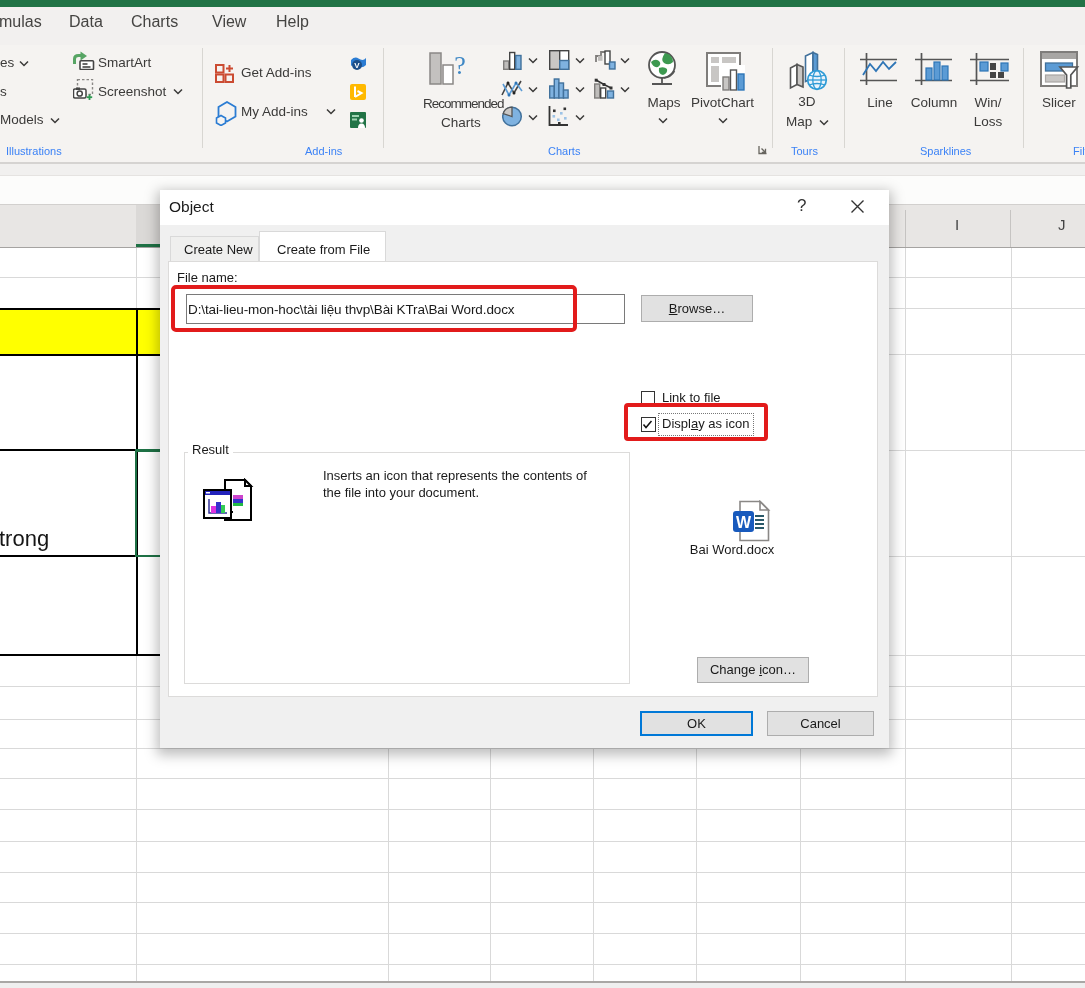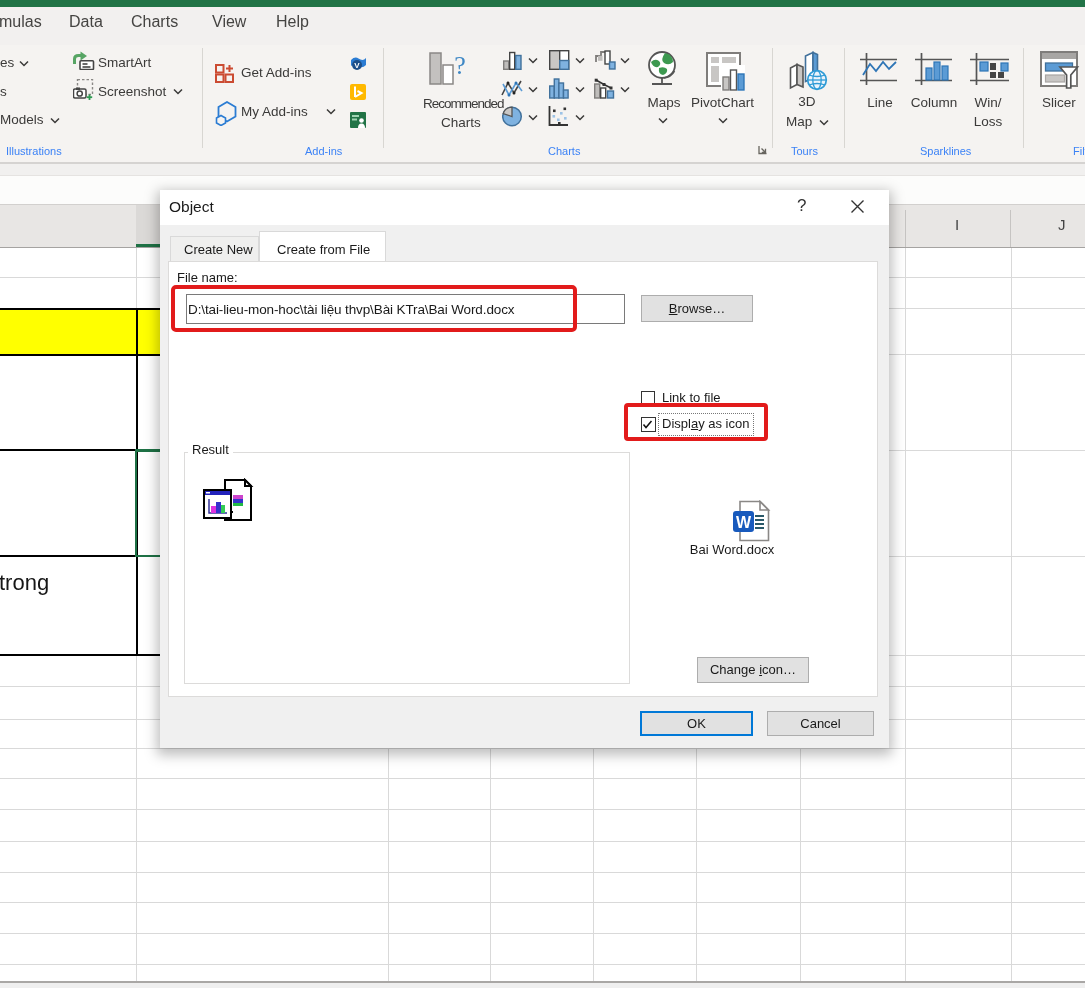--- a/index.html
+++ b/index.html
@@ -341,21 +341,21 @@
 <div class="abs" style="left:0;top:353.5px;width:160px;height:2px;background:#000;"></div>
 <div class="abs" style="left:0;top:449px;width:160px;height:2px;background:#000;"></div>
 <div class="abs" style="left:0;top:555px;width:160px;height:2px;background:#000;"></div>
 <div class="abs" style="left:0;top:653.5px;width:160px;height:2px;background:#000;"></div>
 <div class="abs" style="left:136px;top:308px;width:2px;height:347px;background:#000;"></div>
 
 <div class="abs" style="left:134.5px;top:449px;width:25.5px;height:2.5px;background:#1e7145;"></div>
 <div class="abs" style="left:134.5px;top:554.5px;width:25.5px;height:2.5px;background:#1e7145;"></div>
 <div class="abs" style="left:134.5px;top:449px;width:2.5px;height:108px;background:#1e7145;"></div>
 
-<div class="abs" style="left:-1px;top:526px;font-size:22px;color:#161616;margin-top:44px;">trong</div>
+<div class="abs" style="left:-1px;top:526px;font-size:22px;color:#161616;">trong</div>
 
 <div class="abs" style="left:160px;top:190px;width:729px;height:558px;background:#f0f0f0;
      box-shadow:0 4px 12px 3px rgba(0,0,0,0.26);">
 
   <div class="abs" style="left:0;top:0;width:729px;height:35px;background:#fff;"></div>
   <div class="abs" style="left:9px;top:8px;font-size:15.5px;color:#1a1a1a;">Object</div>
   <div class="abs" style="left:637px;top:6px;font-size:17px;color:#333;">?</div>
   <svg class="abs" style="left:690px;top:9px;" width="15" height="15">
       <path d="M1.5 1.5 L13.5 13.5 M13.5 1.5 L1.5 13.5" stroke="#333" stroke-width="1.4"></path>
     </svg>
@@ -414,20 +414,21 @@
       <rect x="1" y="12" width="27" height="28" fill="#fff" stroke="#000" stroke-width="2"></rect>
       <rect x="2" y="13" width="25" height="4" fill="#2222bb"></rect>
       <rect x="3" y="14" width="4" height="1.5" fill="#fff"></rect>
       <path d="M6 21 L6 35 L24 35" fill="none" stroke="#333399" stroke-width="1.5"></path>
       <rect x="8" y="28" width="5" height="7" fill="#dd33dd"></rect>
       <rect x="13" y="24" width="5" height="11" fill="#3333cc"></rect>
       <rect x="18" y="27" width="4" height="8" fill="#33cc55"></rect>
     </svg>
   </div>
 
+  <div class="abs" style="left:163px;top:277px;width:274px;font-size:13px;line-height:17.2px;color:#1a1a1a;">Inserts an icon that represents the contents of the file into your document.</div>
 
   <div class="abs" style="left:570px;top:310px;" id="word-icon">
     <svg width="42" height="42" viewBox="0 0 42 42">
       <path d="M10 1.5 L30 1.5 L38.5 10 L38.5 40.5 L10 40.5 Z" fill="#fff" stroke="#8a8886" stroke-width="1.6"></path>
       <path d="M30 1.5 L30 10 L38.5 10 Z" fill="#fff" stroke="#8a8886" stroke-width="1.6"></path>
       <line x1="25" y1="16" x2="34" y2="16" stroke="#295868" stroke-width="2"></line>
       <line x1="25" y1="20" x2="34" y2="20" stroke="#295868" stroke-width="2"></line>
       <line x1="25" y1="24" x2="34" y2="24" stroke="#295868" stroke-width="2"></line>
       <line x1="25" y1="28" x2="34" y2="28" stroke="#295868" stroke-width="2"></line>
       <rect x="3" y="11" width="21" height="21" rx="3" fill="#185abd"></rect>

